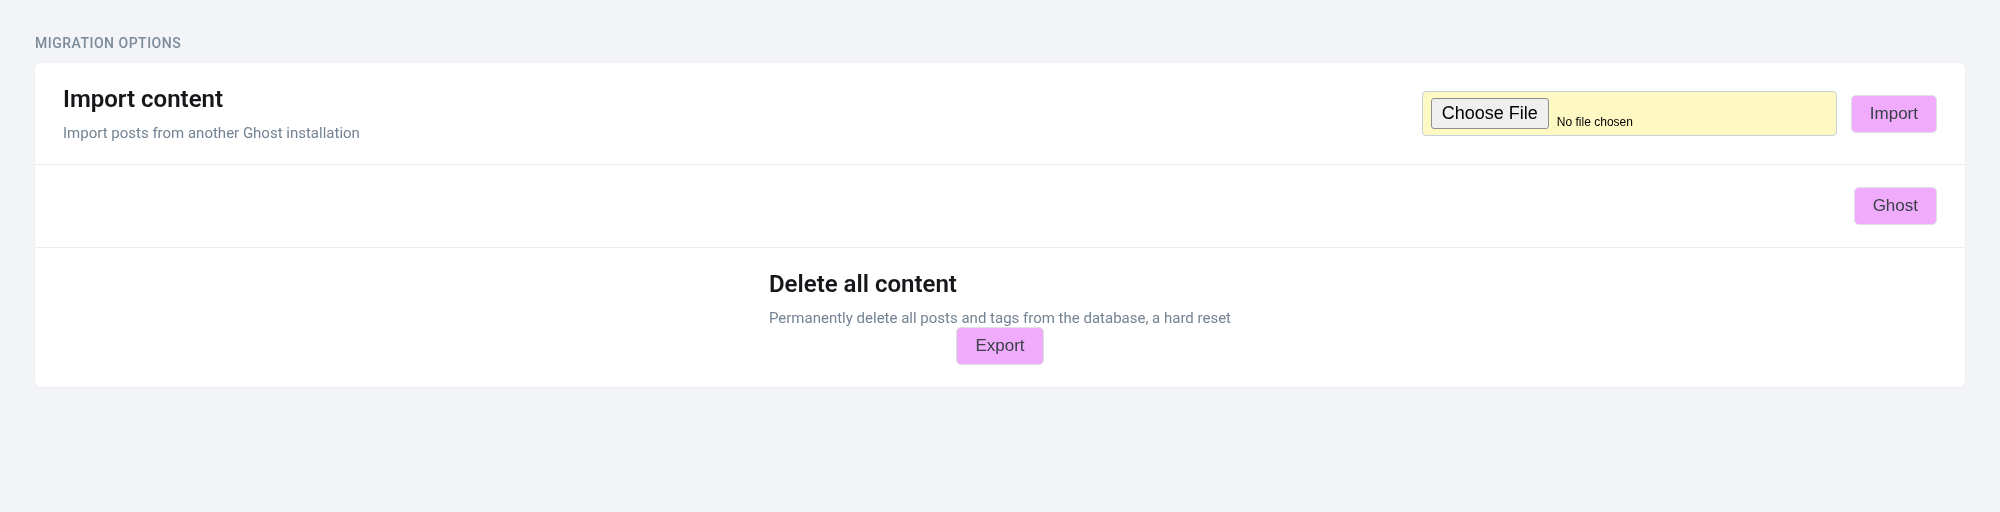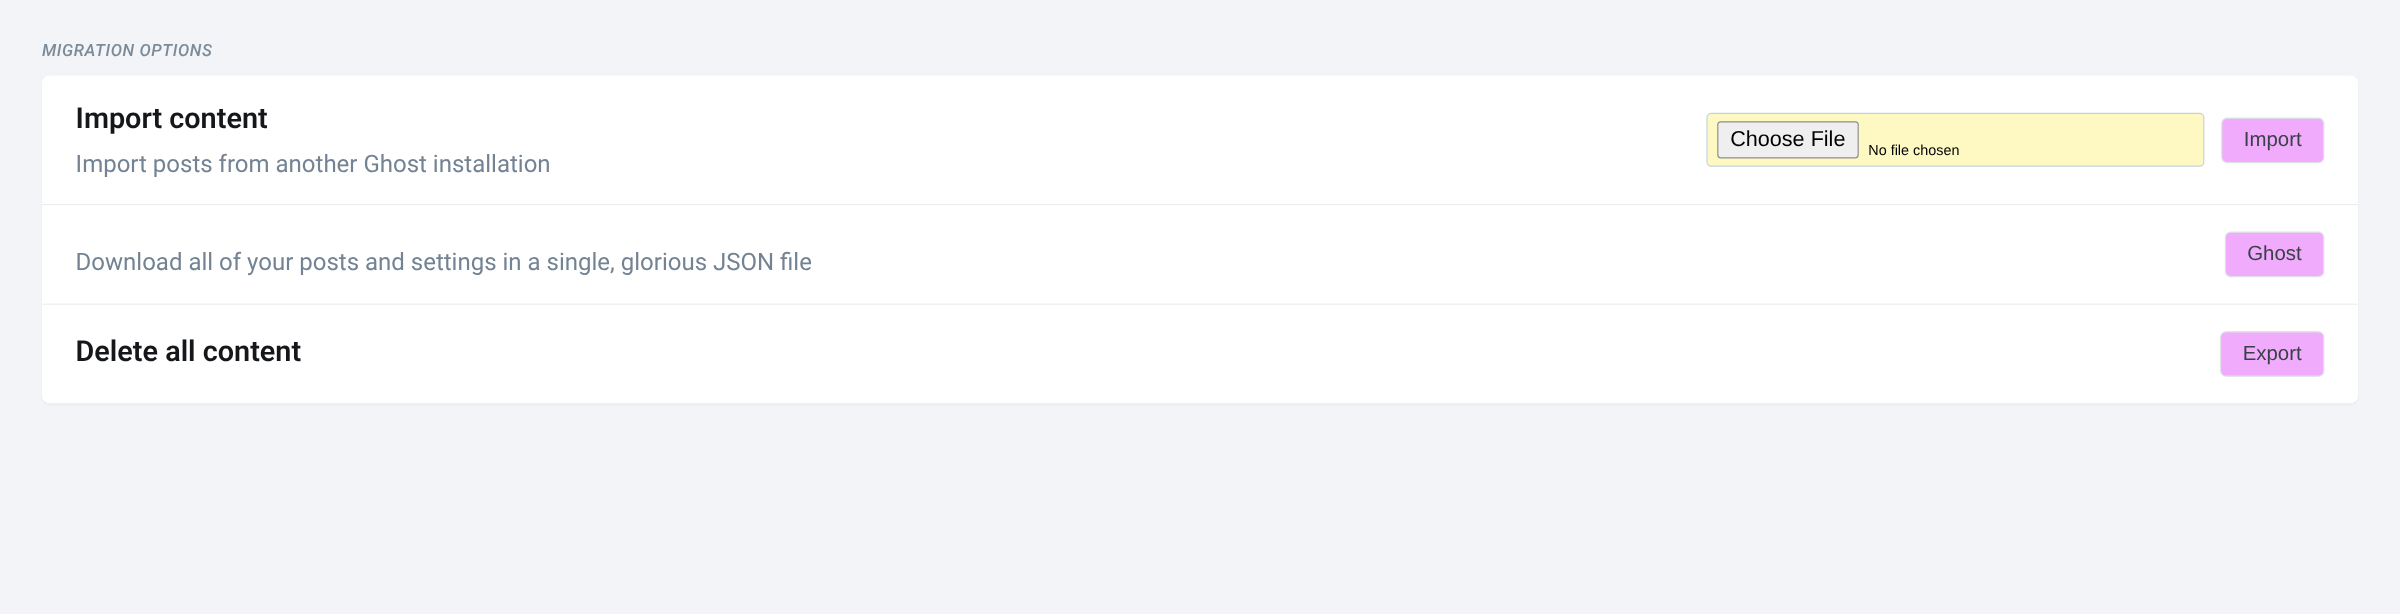--- a/index.html
+++ b/index.html
@@ -13,48 +13,48 @@
       padding: 35px;
       color: #15171a;
     }
     .section-header {
       font-size: 14px;
       font-weight: 500;
       letter-spacing: 0.5px;
       color: #7c8b9a;
       margin-bottom: 12px;
       text-transform: uppercase;
-      font-style: italic;
     }
     .card {
       background: #ffffff;
       border-radius: 6px;
       box-shadow: 0 1px 2px rgba(0,0,0,0.04);
     }
     .row {
       display: flex;
       align-items: center;
       justify-content: space-between;
       padding: 22px 28px;
       border-bottom: 1px solid #ebeef0;
     }
     .row:last-child {
       border-bottom: none;
+      flex-direction: column;
     }
     .row-left {
       flex: 1;
     }
     .row-title {
       font-size: 24px;
       font-weight: 600;
       color: #15171a;
       margin-bottom: 4px;
     }
     .row-desc {
-      font-size: 20px;
+      font-size: 15px;
       color: #738393;
       font-weight: 400;
       margin-top: 11px;
     }
     .row-right {
       display: flex;
       align-items: center;
       gap: 14px;
     }
     .file-input-container {
@@ -109,29 +109,29 @@
       <div class="file-input-container">
         <button class="choose-file-btn">Choose File</button>
         <span class="file-status">No file chosen</span>
       </div>
       <button class="action-btn">Import</button>
     </div>
   </div>
 
   <div class="row">
     <div class="row-left">
-      <div class="row-desc">Download all of your posts and settings in a single, glorious JSON file</div>
     </div>
     <div class="row-right">
       <button class="action-btn">Ghost</button>
     </div>
   </div>
 
   <div class="row">
     <div class="row-left">
       <div class="row-title">Delete all content</div>
+      <div class="row-desc">Permanently delete all posts and tags from the database, a hard reset</div>
     </div>
     <div class="row-right">
       <button class="action-btn">Export</button>
     </div>
   </div>
 
 </div>
 
 </body></html>

